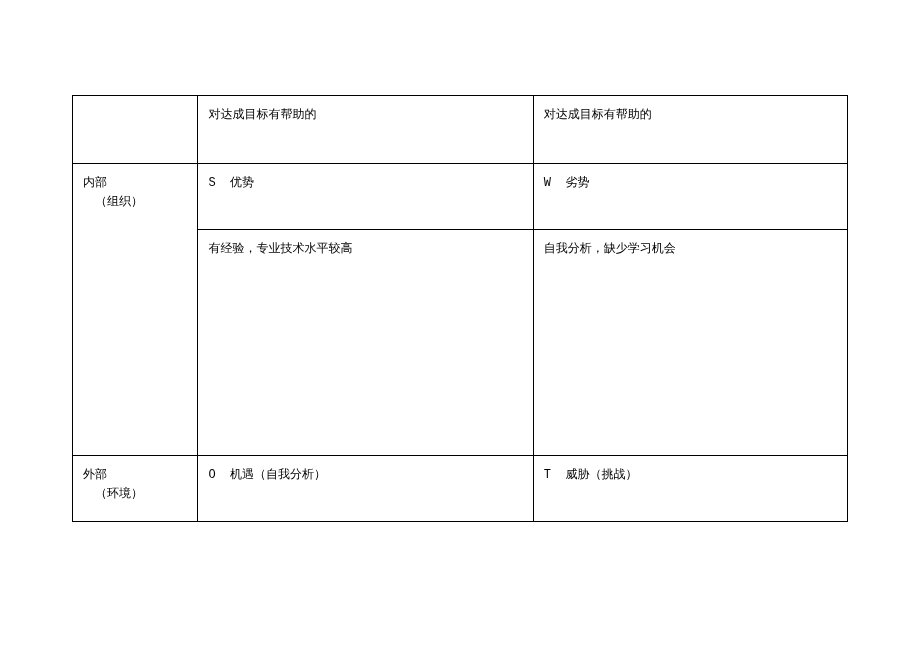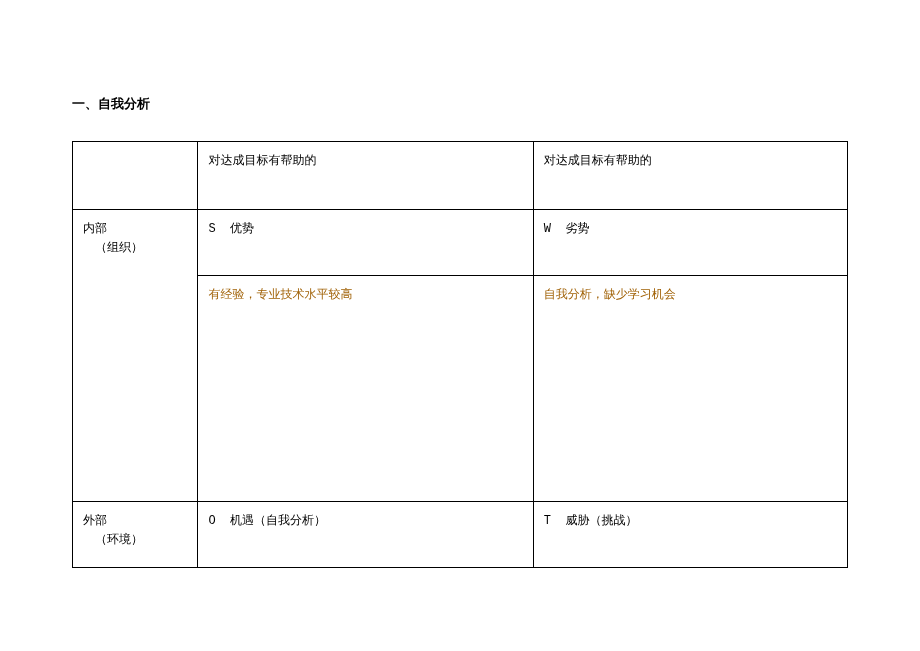--- a/index.html
+++ b/index.html
@@ -46,39 +46,38 @@
       width: 313px;
     }
     .row-top td {
       height: 68px;
     }
     .row-label td {
       height: 66px;
     }
     .row-content td {
       height: 226px;
-      color: #a16207;
+      color: #000000;
     }
     .row-bottom td {
       height: 66px;
     }
     .sub {
       display: block;
       padding-left: 1em;
     }
     .letter-gap {
       display: inline-block;
       width: 1.2em;
     }
   </style>
 </head>
 <body>
 
 <div class="page">
-  <div class="heading">一、自我分析</div>
 
   <table class="swot">
     <colgroup>
       <col class="col-left">
       <col class="col-mid">
       <col class="col-right">
     </colgroup>
     <tbody>
         <tr class="row-top">
       <td></td>

